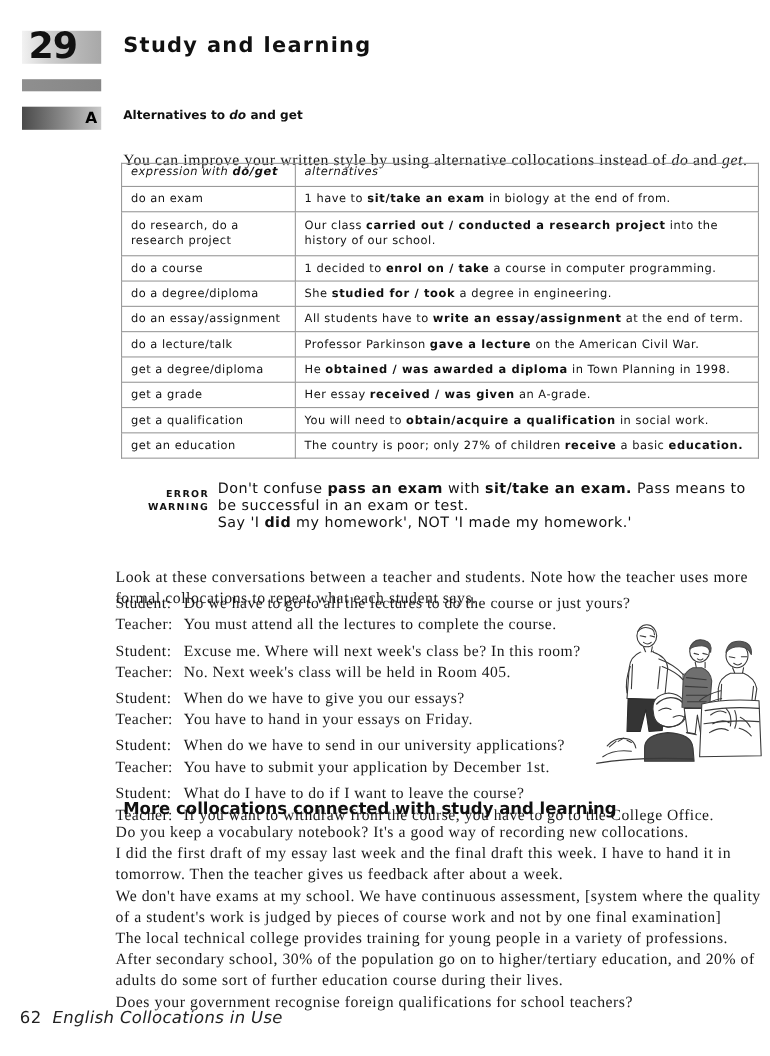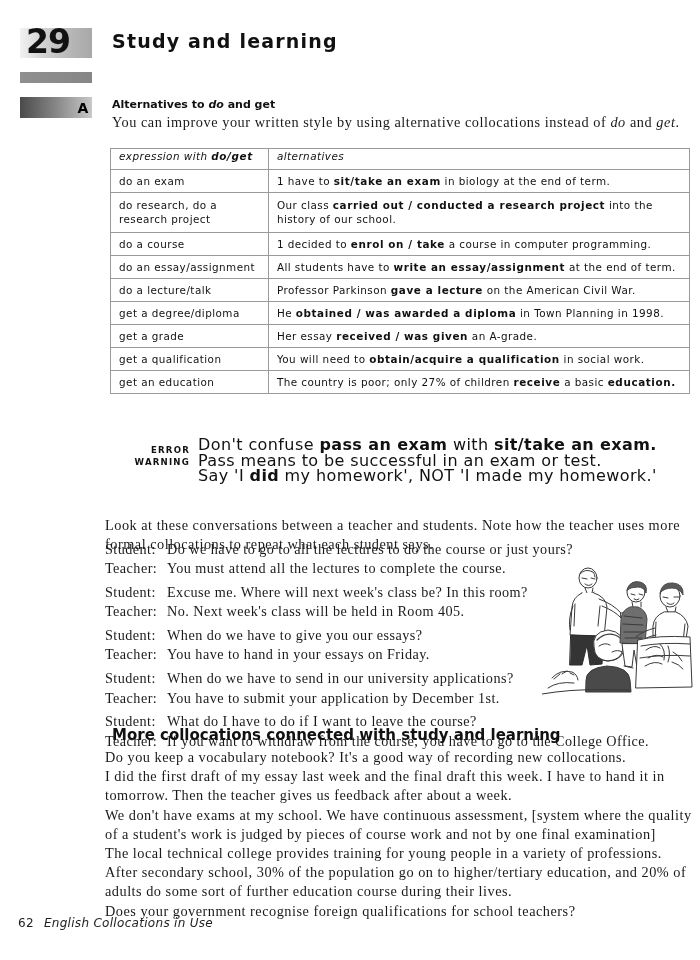--- a/index.html
+++ b/index.html
@@ -96,21 +96,21 @@
     font-size: 11px;
     color: #111;
   }
   .sec-heading .it { font-style: italic; }
   #heading-a { top: 98px; }
   #heading-b { top: 726px; font-size: 15px; }
 
   .intro-line {
     position: absolute;
     left: 112px;
-    top: 113px;
+    top: 137px;
     width: 578px;
     font-size: 14.3px;
     line-height: 18px;
     letter-spacing: 0.55px;
     color: #1a1a1a;
   }
   .intro-line .it { font-style: italic; }
 
   
   .coll-table {
@@ -159,21 +159,21 @@
     font-family: "DejaVu Sans", sans-serif;
     font-weight: bold;
     font-size: 8.6px;
     letter-spacing: 1.2px;
     line-height: 12px;
     color: #111;
   }
   .error-text {
     margin-left: 86px;
     font-family: "DejaVu Sans", sans-serif;
-    font-size: 16px;
+    font-size: 13px;
     line-height: 15.5px;
     letter-spacing: 0.4px;
     color: #111;
     width: 480px;
   }
   .error-text b { font-weight: bold; }
 
   
   .prose {
     position: absolute;
@@ -216,21 +216,21 @@
     width: 590px;
     line-height: 19.2px;
   }
 
   
   .footer {
     position: absolute;
     left: 18px;
     top: 916px;
     font-family: "DejaVu Sans", sans-serif;
-    font-size: 12px;
+    font-size: 15px;
     color: #222;
     letter-spacing: 0.3px;
   }
   .footer .pg { margin-right: 10px; }
   .footer .bk { font-style: italic; }
 </style>
 </head>
 <body>
 
 <div class="page">
@@ -258,29 +258,33 @@
       </colgroup>
     <thead>
       <tr>
         <td><span>expression   with   </span><b>do/get</b></td>
         <td>alternatives</td>
       </tr>
     </thead>
     <tbody id="table-body">
         <tr>
           <td>do an exam</td>
-          <td><span>1 have to </span><b>sit/take an exam</b><span> in biology at the end of term.</span></td>
+          <td><span>1 have to </span><b>sit/take an exam</b><span> in biology at the end of from.</span></td>
         </tr>
         <tr class="row-tall">
           <td>do research, do a research project</td>
           <td><span>Our class </span><b>carried out / conducted a research project</b><span> into the history of our school.</span></td>
         </tr>
         <tr>
           <td>do a course</td>
           <td><span>1 decided to </span><b>enrol on / take</b><span> a course in computer programming.</span></td>
+        </tr>
+        <tr>
+          <td>do a degree/diploma</td>
+          <td><span>She </span><b>studied for / took</b><span> a degree in engineering.</span></td>
         </tr>
         <tr>
           <td>do an essay/assignment</td>
           <td><span>All students have to </span><b>write an essay/assignment</b><span> at the end of term.</span></td>
         </tr>
         <tr>
           <td>do a lecture/talk</td>
           <td><span>Professor Parkinson </span><b>gave a lecture</b><span> on the American Civil War.</span></td>
         </tr>
         <tr>

